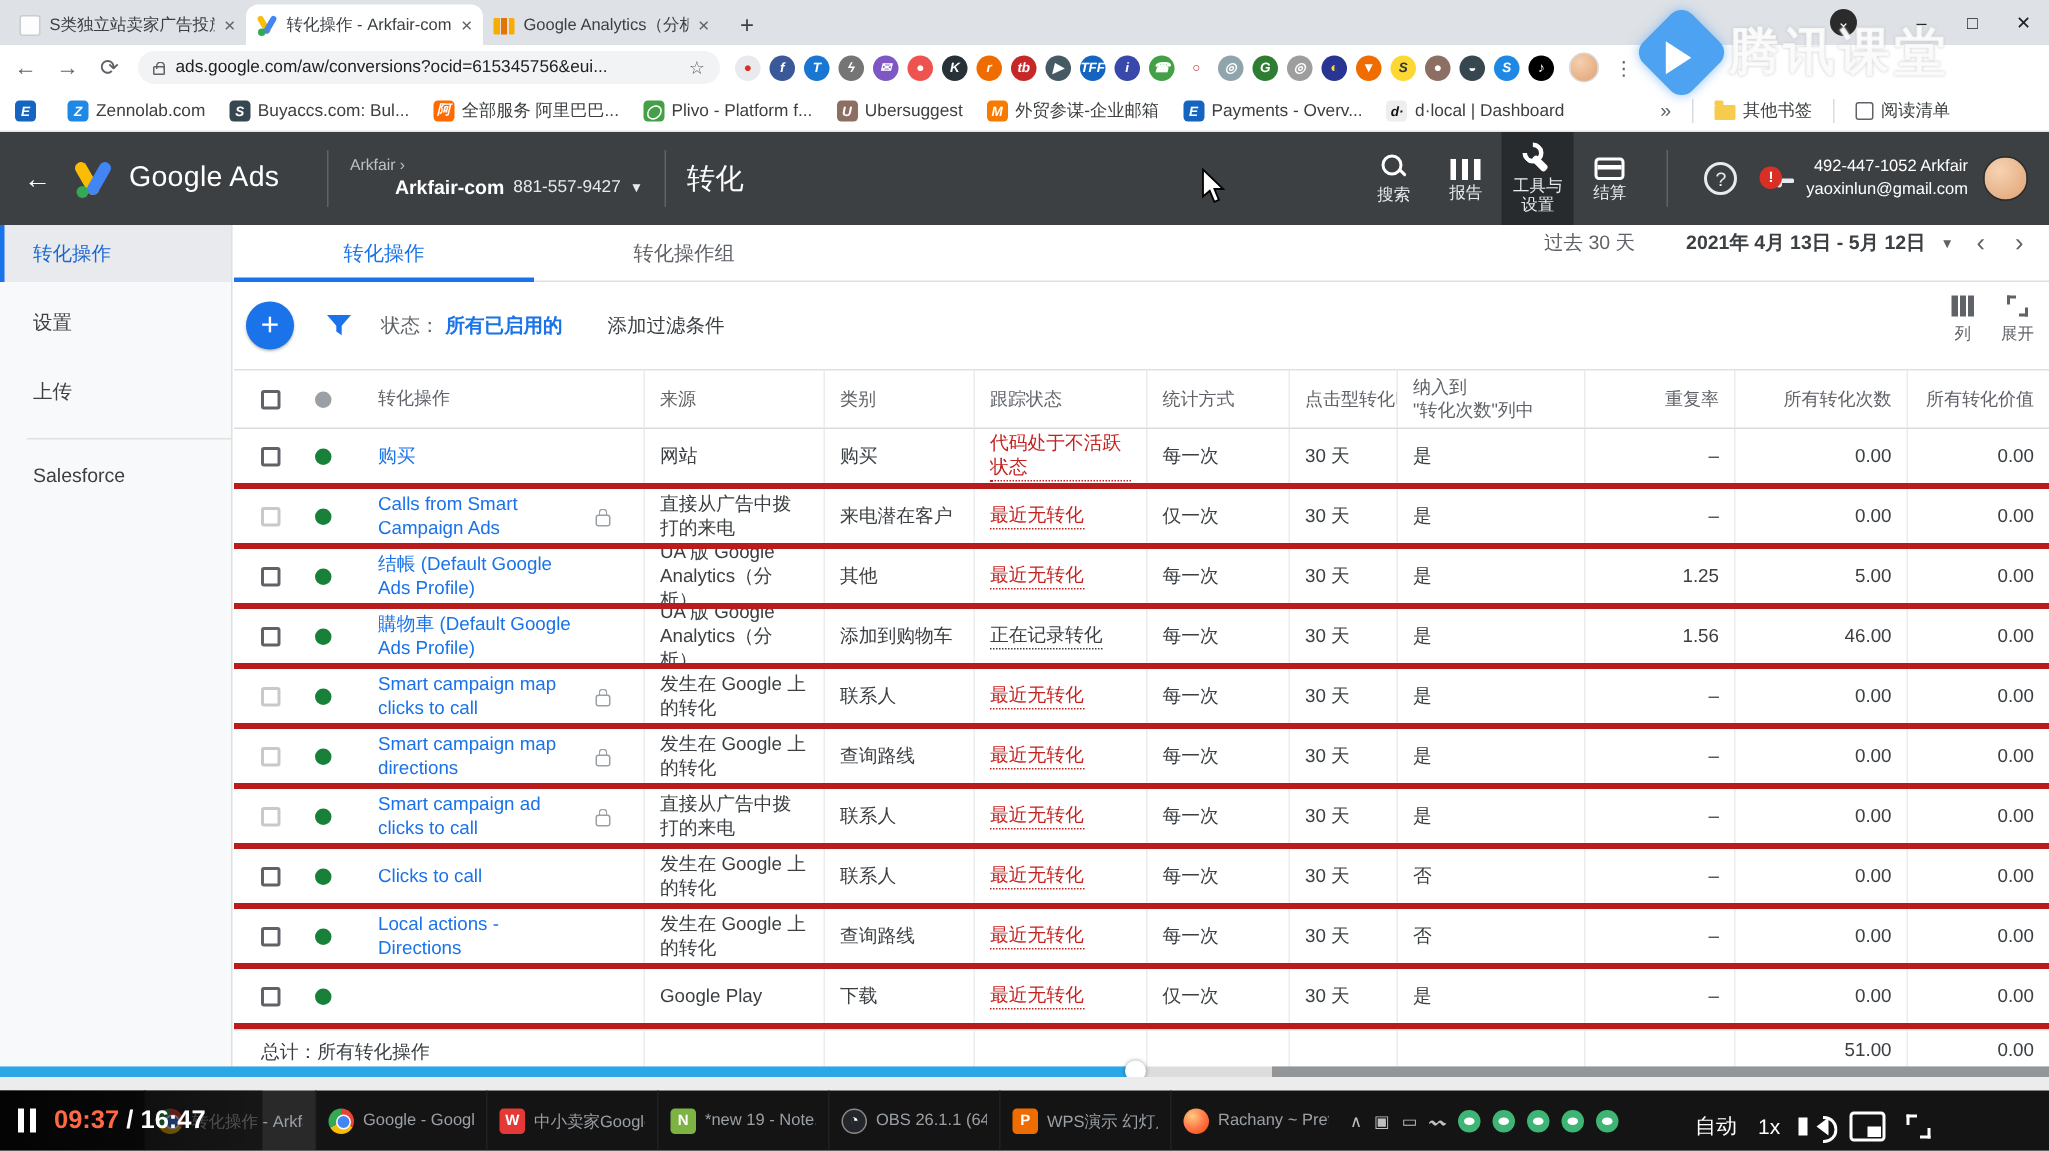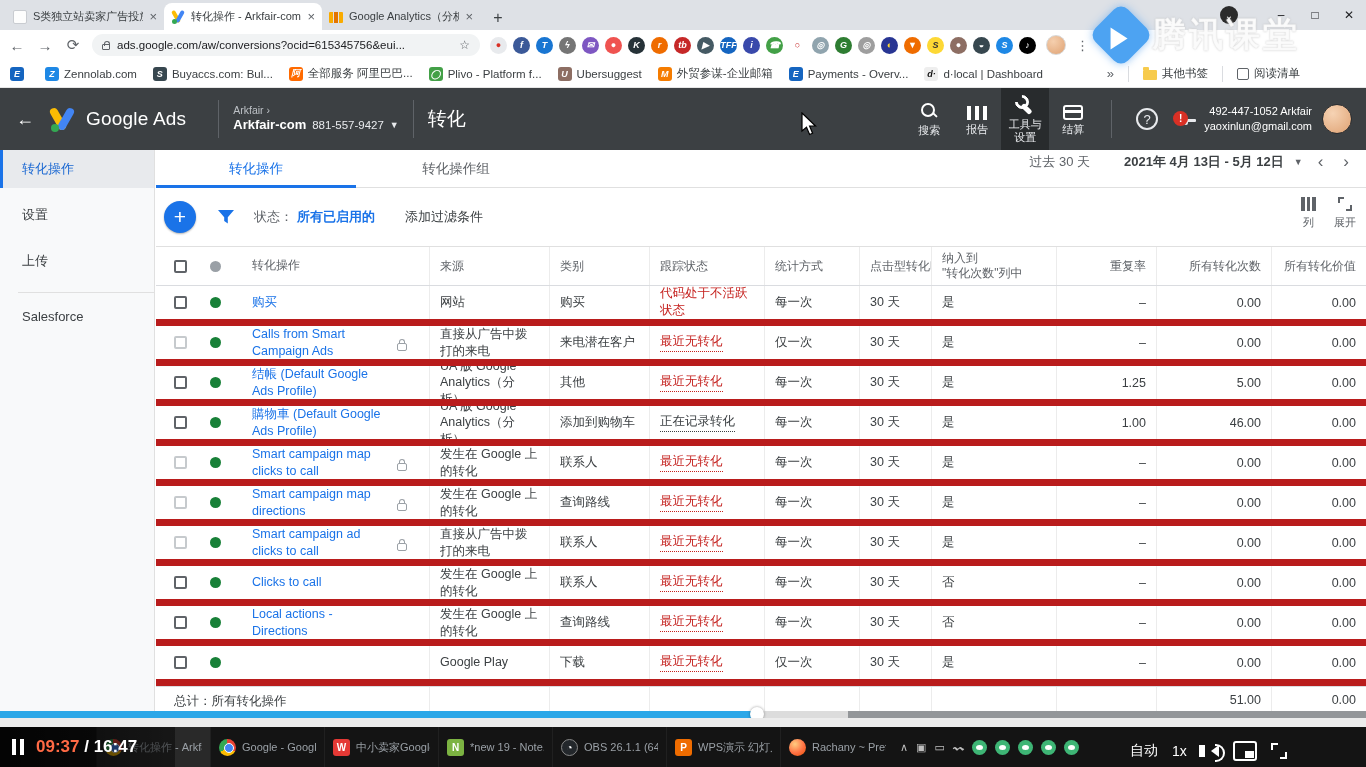--- a/index.html
+++ b/index.html
@@ -54,21 +54,21 @@
   .backarrow{font-size:18px;margin:0 14px 0 16px;color:#fff;}
   .adslogo{position:relative;width:30px;height:26px;margin-right:8px;}
   .adslogo .bar1,.adslogo .bar2{position:absolute;width:8px;height:24px;border-radius:4px;}
   .adslogo .bar1{background:#fbbc04;transform:rotate(-30deg);left:6px;top:1px;}
   .adslogo .bar2{background:#4285f4;transform:rotate(30deg);left:14px;top:1px;}
   .adslogo .ball{position:absolute;width:8px;height:8px;border-radius:50%;background:#34a853;left:3px;bottom:0;}
   .adsname{font-size:19px;color:#fff;letter-spacing:.2px;margin-right:18px;}
   .hdivider{width:1px;height:38px;background:#5f6368;margin:0 14px;}
   .acct{display:flex;flex-direction:column;justify-content:center;line-height:1.25;}
   .acct .crumb{font-size:10.5px;color:#bdc1c6;}
-  .acct .row2{font-size:13px;color:#fff;font-weight:bold;display:flex;align-items:center;gap:6px;}
+  .acct .row2{font-size:13px;color:#fff;font-weight:bold;display:flex;align-items:center;gap:6px;margin-left:30px;}
   .acct .cid{font-weight:normal;font-size:11.5px;color:#e8eaed;}
   .caret{font-size:9px;color:#e8eaed;}
   .pagetitle{font-size:19px;color:#fff;}
   .headspacer{flex:1;}
   .hnav{display:flex;align-items:stretch;height:62px;}
   .hnav-item{width:48px;display:flex;flex-direction:column;align-items:center;justify-content:center;gap:3px;font-size:11px;color:#e8eaed;text-align:center;white-space:pre-line;line-height:1.15;}
   .hnav-item.tools{background:rgba(0,0,0,.32);}
   .hic{width:20px;height:20px;position:relative;}
   .hic.search::before{content:"";position:absolute;left:2px;top:2px;width:10px;height:10px;border:2px solid #fff;border-radius:50%;}
   .hic.search::after{content:"";position:absolute;left:13px;top:13px;width:6px;height:2px;background:#fff;transform:rotate(45deg);border-radius:1px;}
@@ -122,21 +122,21 @@
 
   
   .tbl{font-size:12.5px;color:#3c4043;}
   .tr,.thead,.totals{display:grid;grid-template-columns:273px 120px 100px 115px 95px 72px 125px 100px 115px 95px;}
   .thead{height:40px;border-top:1px solid #e0e0e0;border-bottom:1px solid #dadce0;color:#5f6368;font-size:12px;}
   .th,.td{padding:0 10px;display:flex;align-items:center;border-left:1px solid #ececec;overflow:hidden;}
   .th:first-child,.td:first-child{border-left:none;}
   .th.num,.td.num{justify-content:flex-end;}
   .th.clip{white-space:nowrap;}
   .th.wrap{white-space:pre-line;line-height:1.25;}
-  .tr{height:40px;border-bottom:7px solid #b91c1c;}
+  .tr{height:40px;border-bottom:4px solid #b91c1c;}
   .td-name{position:relative;padding-left:18px;gap:0;}
   .cb{width:13px;height:13px;border:2px solid #5f6368;border-radius:2px;flex:0 0 13px;}
   .cb.cb-light{border-color:#c6cacd;}
   .dot{width:11px;height:11px;border-radius:50%;background:#188038;flex:0 0 11px;margin-left:23px;}
   .dot.gray{background:#9aa0a6;}
   .rowname{margin-left:31px;color:#1a73e8;text-decoration:none;line-height:1.3;width:138px;}
   .lock{width:10px;height:8px;border:1.4px solid #9aa0a6;border-radius:2px;position:absolute;right:22px;top:17px;}
   .lock::before{content:"";position:absolute;left:1px;top:-5px;width:4px;height:4px;border:1.4px solid #9aa0a6;border-bottom:none;border-radius:3px 3px 0 0;}
   .status{border-bottom:1px dotted currentColor;padding-bottom:1px;line-height:1.3;}
   .status.red{color:#c5221f;}
@@ -621,21 +621,21 @@
           <div class="td">
             <span>每一次</span>
           </div>
           <div class="td">
             <span>30 天</span>
           </div>
           <div class="td">
             <span>是</span>
           </div>
           <div class="td num">
-            <span>1.00</span>
+            <span>1.56</span>
           </div>
           <div class="td num">
             <span>46.00</span>
           </div>
           <div class="td num">
             <span>0.00</span>
           </div>
         </div>
 
         <div class="tr">

